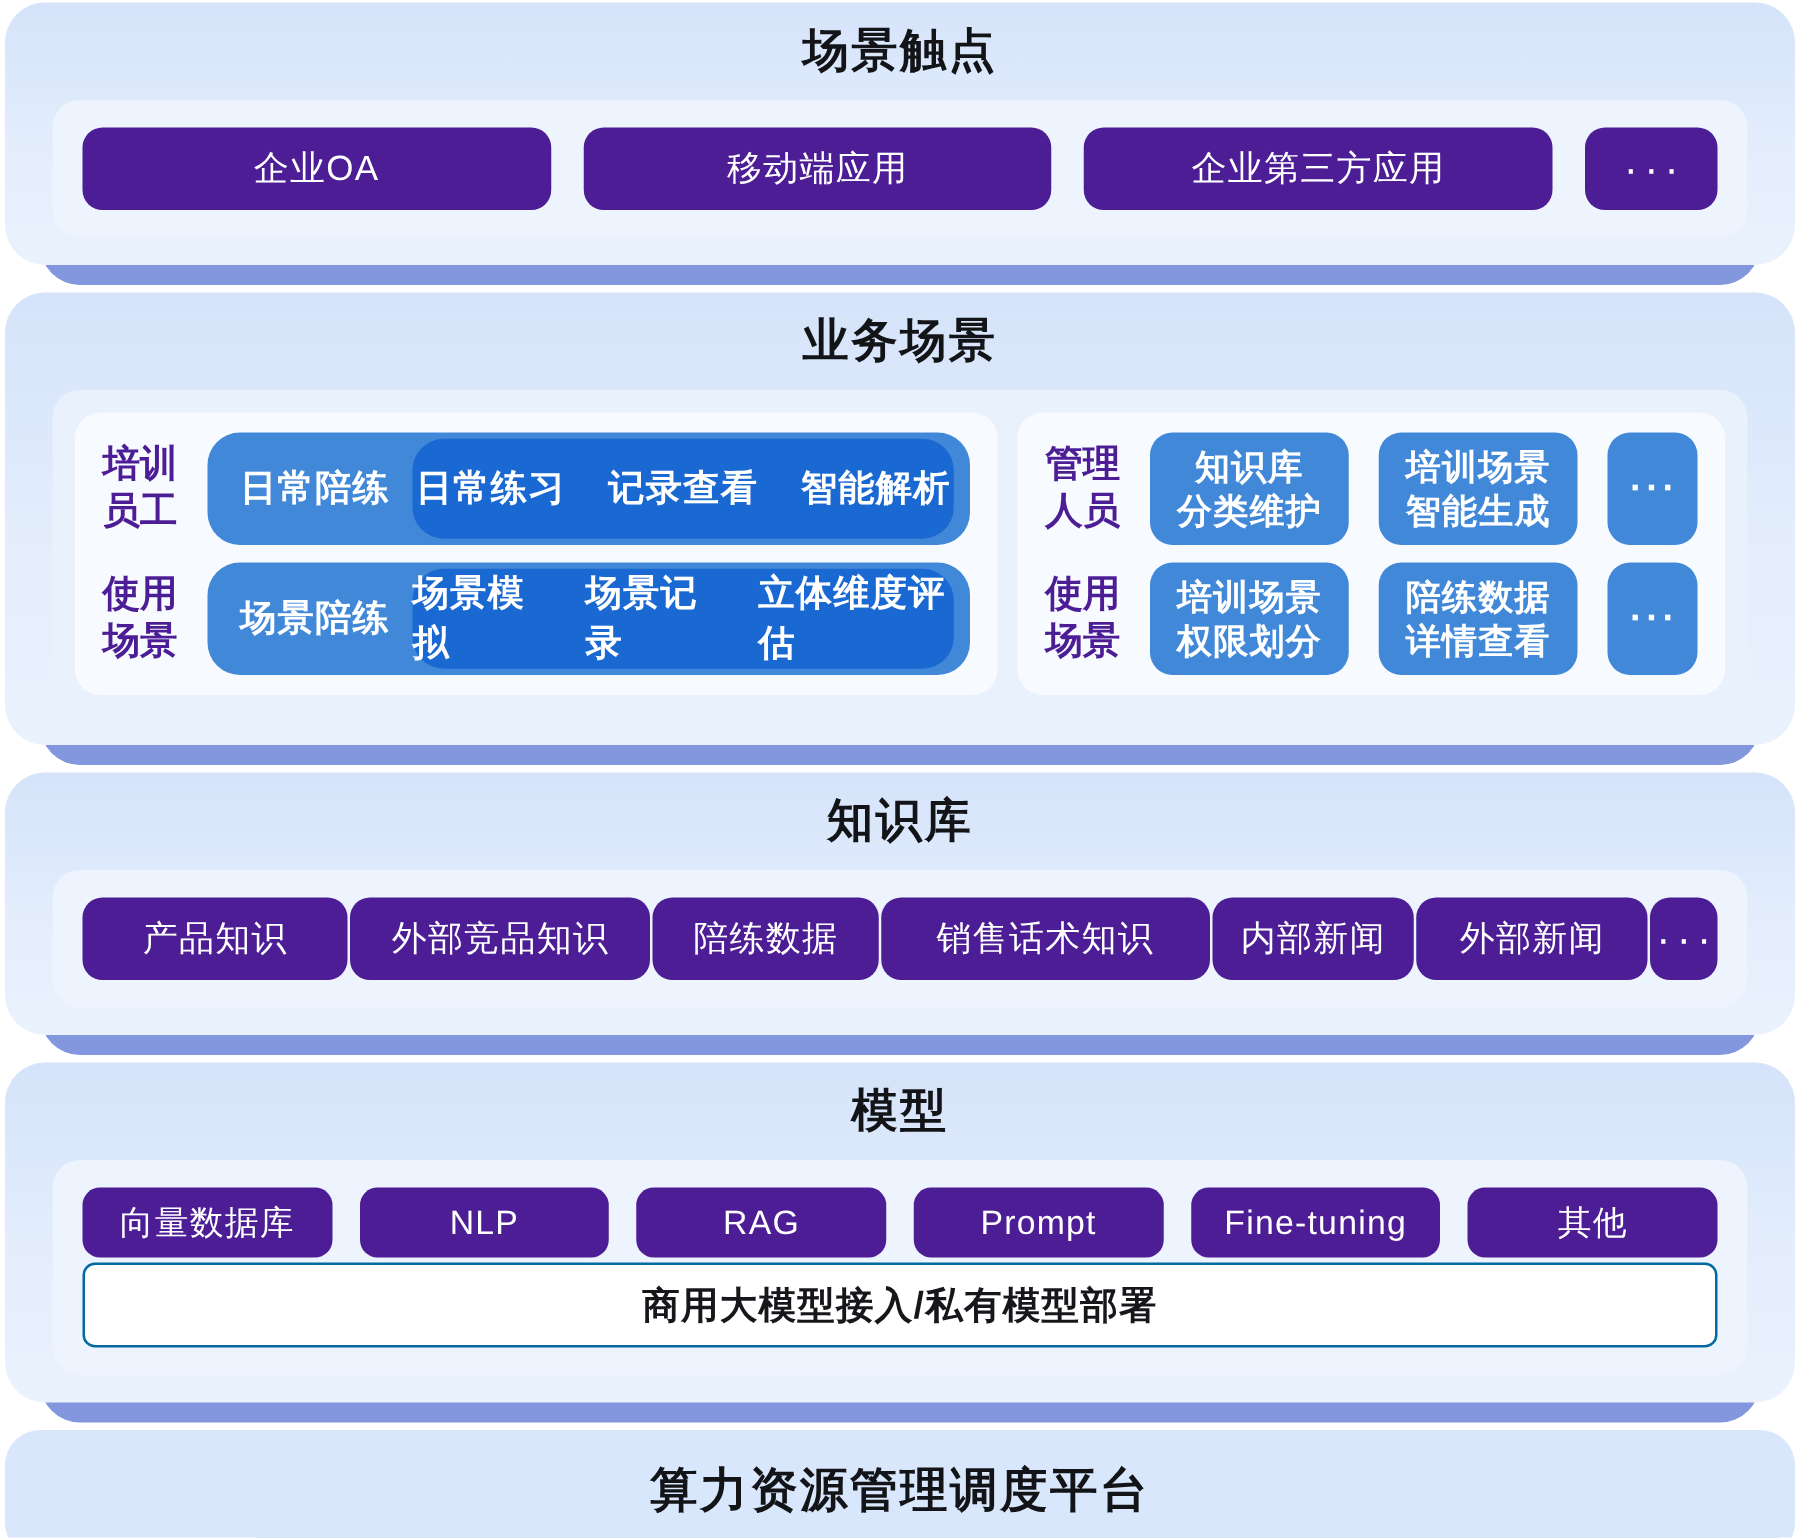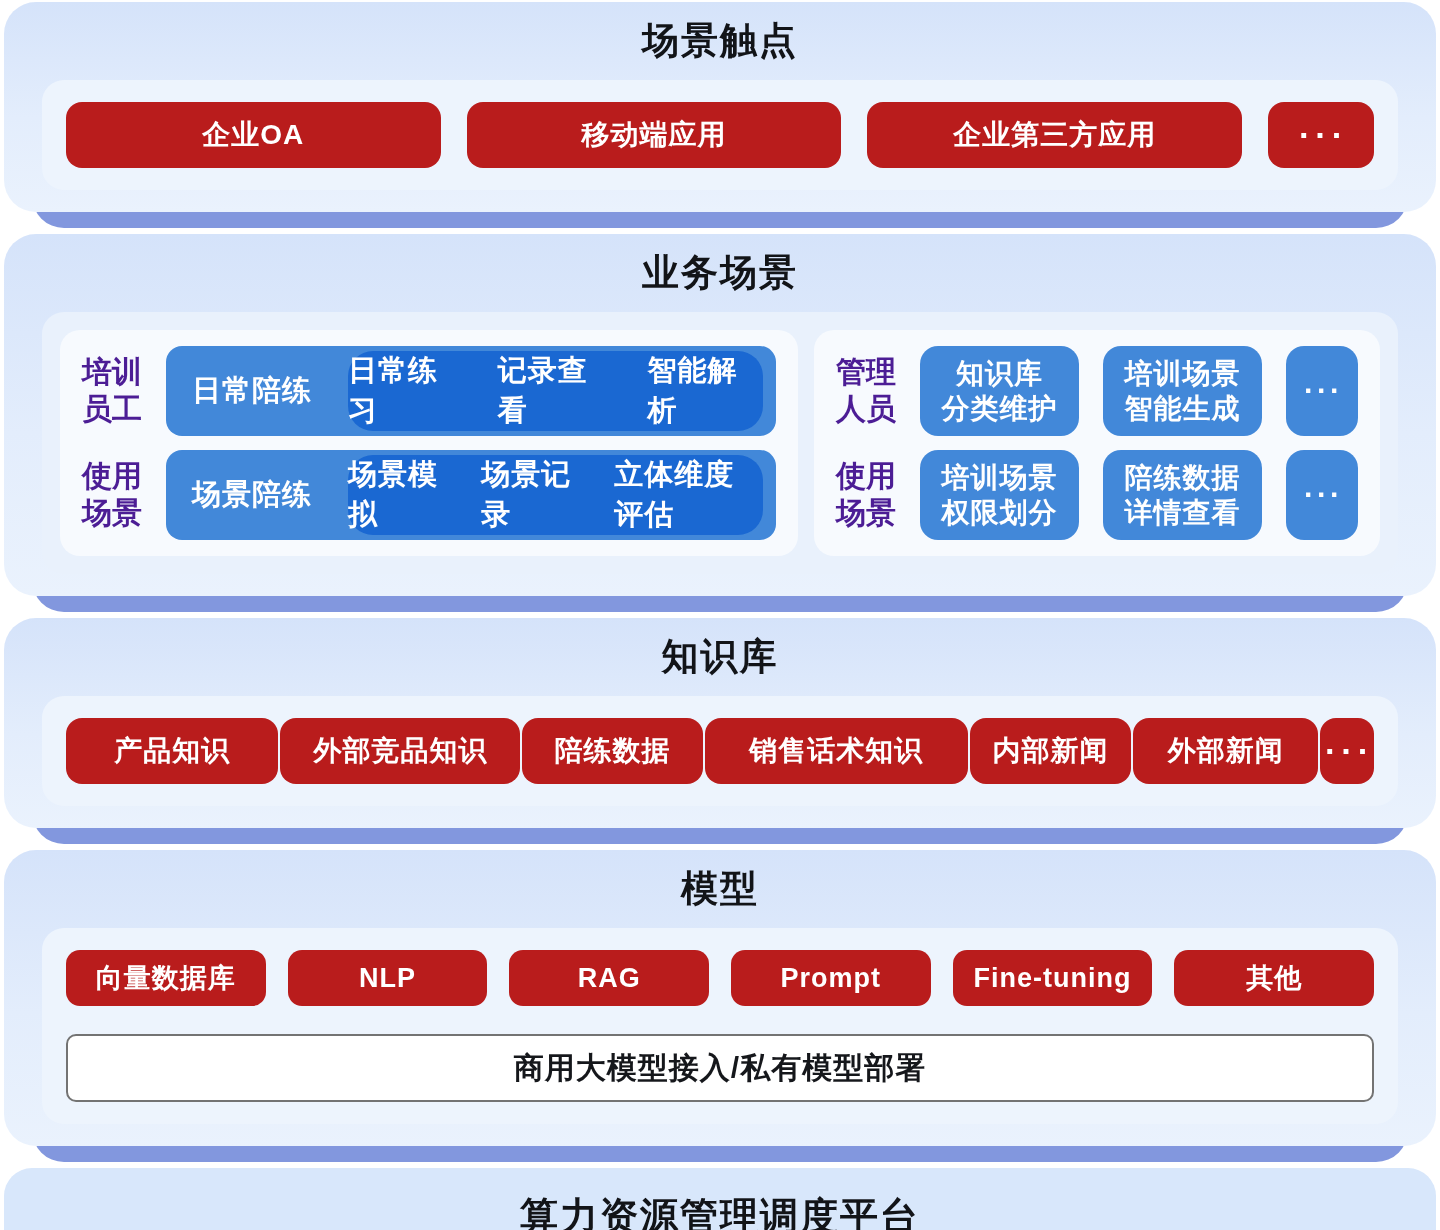--- a/index.html
+++ b/index.html
@@ -25,41 +25,41 @@
     text-align: center; font-size: 37px; font-weight: 700; color: #121418;
     letter-spacing: 2px; margin: 4px 0 14px;
   }
 
   
   .tray {
     background: #EDF4FD; border-radius: 22px; padding: 22px 24px;
     display: flex; gap: 26px; align-items: stretch;
   }
   .chip {
-    background: #b91c1c; color: #fff; border-radius: 16px; min-height: 66px;
+    background: #4c1d95; color: #fff; border-radius: 16px; min-height: 66px;
     display: flex; align-items: center; justify-content: center;
-    font-size: 28px; font-weight: 700; letter-spacing: 1px; flex: 1 1 0;
+    font-size: 28px; font-weight: 400; letter-spacing: 1px; flex: 1 1 0;
   }
   .chip.dots { flex: 0 0 106px; font-size: 34px; letter-spacing: 5px; padding-left: 5px; }
 
   
   .tray-biz { background: #E9F1FC; padding: 18px; gap: 16px; }
   .card {
     background: #F7FAFE; border-radius: 20px; padding: 16px 22px;
     display: flex; flex-direction: column; gap: 14px; flex: 1 1 0;
   }
   .card-left { flex: 1.33 1 0; }
   .crow { display: flex; align-items: center; gap: 24px; }
   .clabel {
     flex: 0 0 auto; color: #4c1d95; font-size: 30px; font-weight: 700;
     line-height: 1.22; text-align: center; display: flex; flex-direction: column;
   }
   .pill {
-    flex: 1 1 0; background: #4288D9; border-radius: 16px; height: 90px;
-    display: flex; align-items: center; gap: 36px; padding: 0 13px 0 26px;
+    flex: 1 1 0; background: #4288D9; border-radius: 26px; height: 90px;
+    display: flex; align-items: center; gap: 18px; padding: 0 13px 0 26px;
   }
   .pill-tag { color: #fff; font-size: 29px; font-weight: 700; letter-spacing: 1px; flex: 0 0 auto; }
   .pill-inner {
     flex: 1 1 0; background: #1A68D2; border-radius: 25px; height: 80px;
     display: flex; align-items: center; justify-content: center; gap: 34px;
     color: #fff; font-size: 29px; font-weight: 700; letter-spacing: 1px;
   }
   .sq {
     flex: 1 1 0; background: #4288D9; border-radius: 18px; height: 90px;
     display: flex; flex-direction: column; align-items: center; justify-content: center;
@@ -71,25 +71,25 @@
   .kb .chip { flex-basis: 0; }
   .kb .chip:nth-child(1) { flex-grow: 4.6; }
   .kb .chip:nth-child(2) { flex-grow: 5.2; }
   .kb .chip:nth-child(3) { flex-grow: 3.9; }
   .kb .chip:nth-child(4) { flex-grow: 5.7; text-align: right; }
   .kb .chip:nth-child(5) { flex-grow: 3.5; }
   .kb .chip:nth-child(6) { flex-grow: 4.0; }
   .kb { gap: 2px; }
 
   
-  .tray-model { flex-direction: column; gap: 28px; justify-content: space-between; }
+  .tray-model { flex-direction: column; gap: 4px; justify-content: space-between; }
   .model-row { display: flex; gap: 22px; }
   .model-row .chip { min-height: 56px; border-radius: 14px; font-size: 27px; }
   .banner {
-    background: #ffffff; border: 2px solid #737373; border-radius: 10px; height: 68px;
+    background: #ffffff; border: 2px solid #0369a1; border-radius: 10px; height: 68px;
     display: flex; align-items: center; justify-content: center;
     font-size: 30px; font-weight: 700; color: #15171B; letter-spacing: 1px;
   }
 
   
   .platform-band {
     margin: 0 2px; background: #D8E7FB; border-radius: 28px; height: 102px;
     display: flex; align-items: center; justify-content: center;
     font-size: 38px; font-weight: 700; color: #121418; letter-spacing: 2px;
     padding-bottom: 6px;

